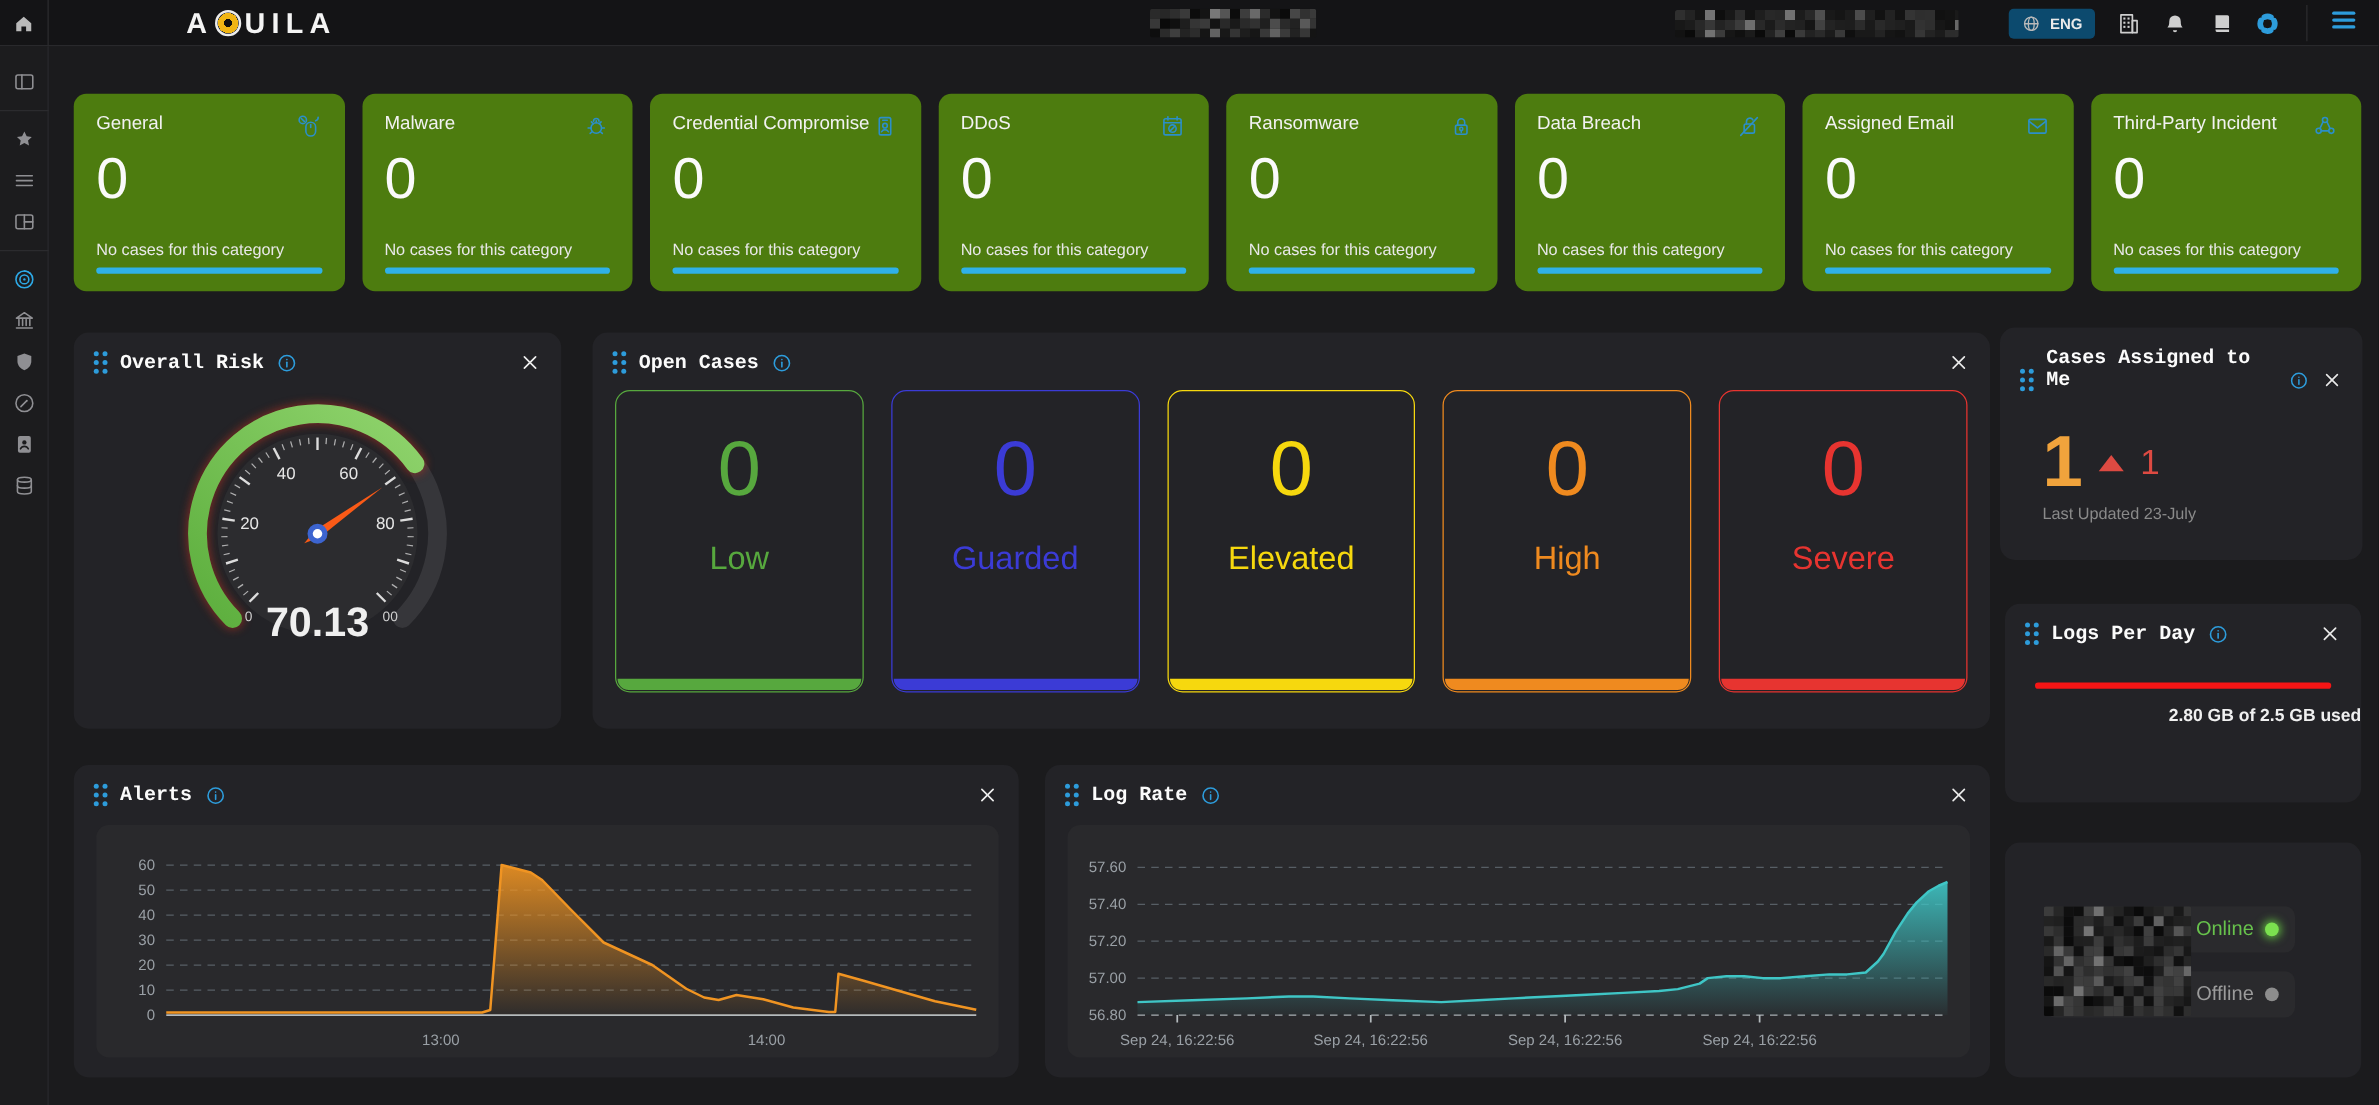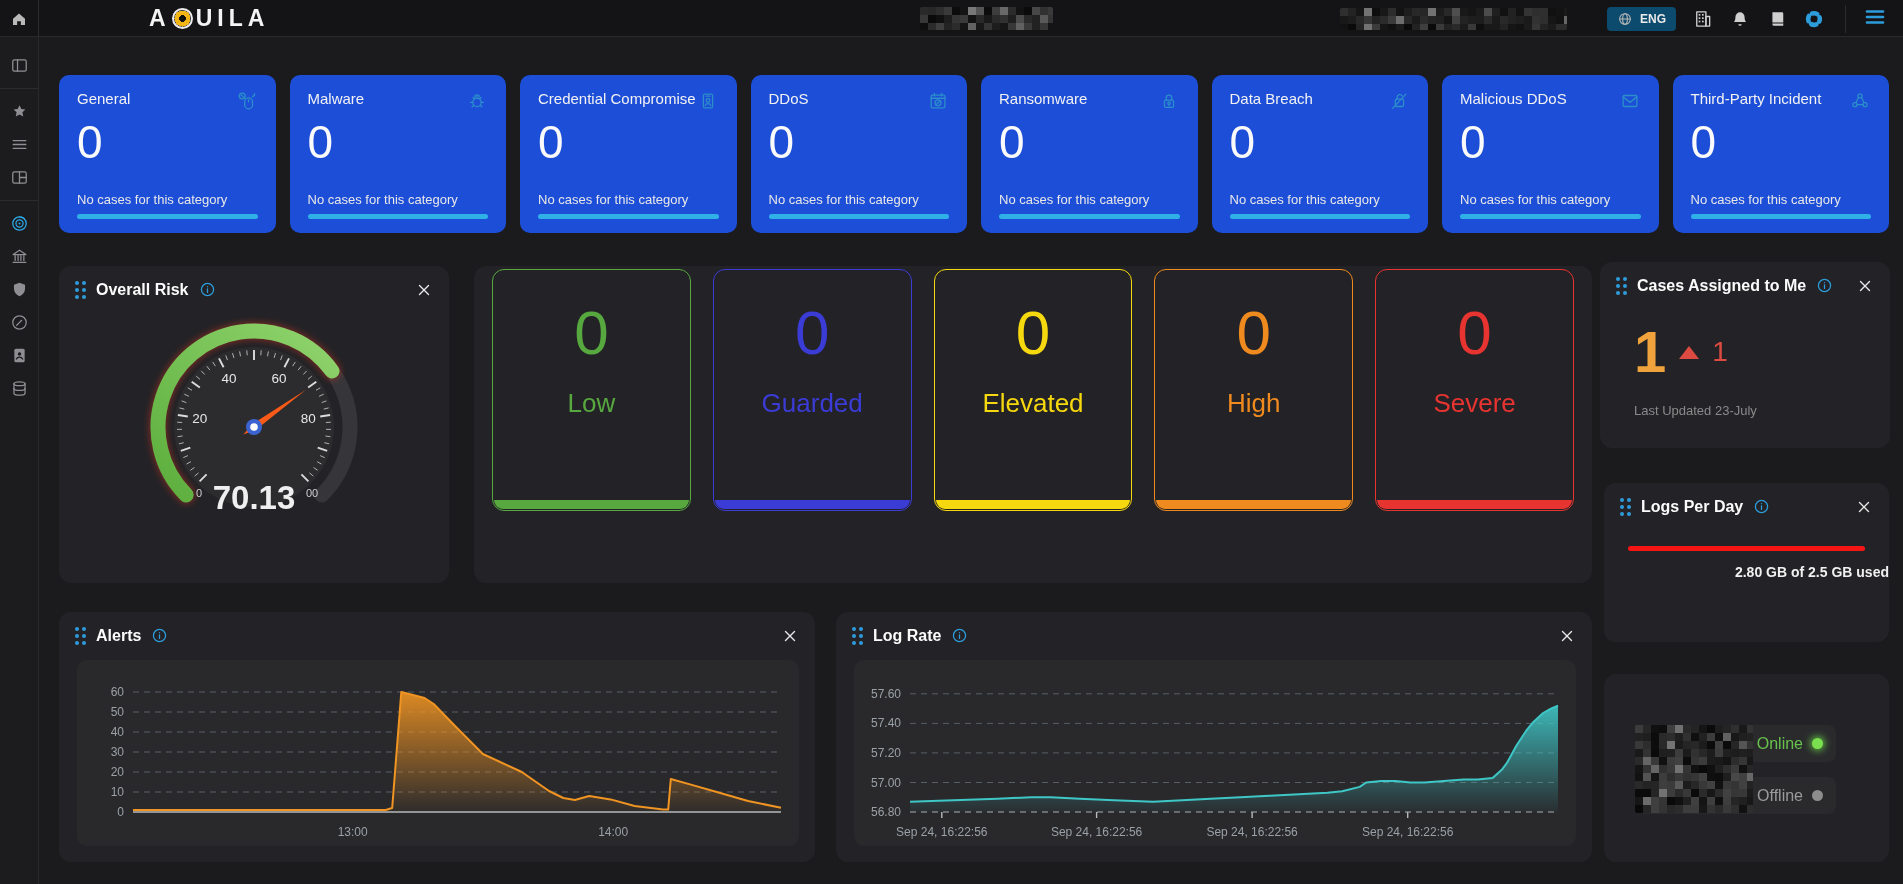--- a/index.html
+++ b/index.html
@@ -27,32 +27,32 @@
   .s-item { width:39px; height:33px; display:flex; align-items:center; justify-content:center; color:#8f8f93; cursor:pointer; }
   .s-item.active { color:#2da9e6; }
   .s-item .icon { width:19px; height:19px; }
   .s-div { width:39px; height:1px; background:#2b2b2e; margin:6px 0; }
 
   .icon { display:inline-flex; }
   .icon svg { width:100%; height:100%; stroke:currentColor; fill:none; stroke-width:1.6; stroke-linecap:round; stroke-linejoin:round; }
 
   
   .cards-row { position:absolute; left:59px; top:75px; width:1830px; height:158px; display:flex; gap:14px; }
-  .card { flex:1; background:#1d4ed8; border-radius:10px; padding:15px 18px 14px; display:flex; flex-direction:column; cursor:pointer; }
+  .card { flex:1; background:#4d7c0f; border-radius:10px; padding:15px 18px 14px; display:flex; flex-direction:column; cursor:pointer; }
   .card-top { display:flex; align-items:flex-start; justify-content:space-between; }
   .card-title { font-size:15px; font-weight:400; color:#f2f2f2; }
   .card-icon { width:22px; height:22px; color:#2b8fc9; }
   .card-icon svg { stroke-width:1.4; }
   .card-count { font-size:46px; font-weight:400; color:#fafafa; line-height:1; margin-top:7px; }
   .card-note { margin-top:auto; font-size:13px; color:#e8e8e8; }
   .card-bar { margin-top:7px; height:5px; border-radius:3px; background:#2fb1e8; }
 
   
   .widget { position:absolute; background:#232327; border-radius:12px; }
-  .whead { display:flex; align-items:flex-start; gap:10px; padding:15px 16px 10px; }
+  .whead { display:flex; align-items:flex-end; gap:10px; padding:15px 16px 10px;font-family:Liberation Mono, monospace; }
   .wtitle { font-size:16px; font-weight:700; color:#fbfbfb; }
   .drag { display:grid; grid-template-columns:repeat(2,4px); grid-gap:3px; cursor:grab; }
   .drag i { width:4px; height:4px; border-radius:50%; background:#2d9cdb; }
   .info { width:17px; height:17px; color:#2d9cdb; cursor:pointer; }
   .info svg { stroke-width:1.8; }
   .wclose { margin-left:auto; width:18px; height:18px; background:none; border:none; color:#e9e9e9; cursor:pointer; padding:0; }
   .wclose svg { width:100%; height:100%; stroke:currentColor; fill:none; stroke-width:1.8; stroke-linecap:round; }
 
   
   .oc-row { display:flex; gap:22px; padding:0 18px; margin-top:3px; height:242px; }
@@ -496,21 +496,21 @@
               <line x1="5" y1="20" x2="19.5" y2="4.5"></line>
             </svg>
           </span>
         </div>
         <div class="card-count">0</div>
         <div class="card-note">No cases for this category</div>
         <div class="card-bar"></div>
       </div>
       <div class="card">
         <div class="card-top">
-          <span class="card-title">Malicious DDoS</span>
+          <span class="card-title">Assigned Email</span>
           <span class="icon card-icon">
             <svg viewBox="0 0 24 24">
               <rect x="4.5" y="6" width="15" height="12" rx="1.2"></rect>
               <path d="m4.5 7.5 7.5 6 7.5-6"></path>
             </svg>
           </span>
         </div>
         <div class="card-count">0</div>
         <div class="card-note">No cases for this category</div>
         <div class="card-bar"></div>
@@ -628,20 +628,42 @@
         <polygon points="202.0,80.7 152.0,120.8 139.4,125.6 148.0,115.2" fill="#fa5a17"></polygon>
         <circle cx="150" cy="118" r="8" fill="#3c64d0"></circle>
         <circle cx="150" cy="118" r="3.8" fill="#ffffff"></circle>
         <text x="98" y="188" fill="#cfcfcf" font-size="11" text-anchor="end" font-family="Liberation Sans,sans-serif">0</text>
         <text x="150" y="200" fill="#efefef" font-size="33" font-weight="bold" text-anchor="middle" font-family="Liberation Sans,sans-serif">70.13</text>
         <text x="202" y="188" fill="#cfcfcf" font-size="11" text-anchor="start" font-family="Liberation Sans,sans-serif">00</text>
       </svg>
   </section>
 
   <section class="widget" style="left:474px;top:266px;width:1118px;height:317px">
+    <div class="whead">
+      <span class="drag">
+          <i></i>
+          <i></i>
+          <i></i>
+          <i></i>
+          <i></i>
+          <i></i>
+        </span>
+      <h3 class="wtitle">Open Cases</h3>
+      <span class="icon info">
+          <svg viewBox="0 0 24 24">
+            <circle cx="12" cy="12" r="8.6"></circle>
+            <line x1="12" y1="11" x2="12" y2="16.2"></line>
+            <circle cx="12" cy="8" r="0.9" fill="currentColor" stroke="none"></circle>
+          </svg>
+        </span>
+      <button class="wclose"><svg viewBox="0 0 24 24">
+            <line x1="6" y1="6" x2="18" y2="18"></line>
+            <line x1="18" y1="6" x2="6" y2="18"></line>
+          </svg></button>
+    </div>
     <div class="oc-row" id="oc-row">
         <div class="oc-box" style="border-color: rgb(87, 168, 62);">
           <div class="oc-num" style="color:#57a83e">0</div>
           <div class="oc-label" style="color:#57a83e">Low</div>
           <div class="oc-bar" style="background:#57a83e"></div>
         </div>
         <div class="oc-box" style="border-color: rgb(59, 59, 214);">
           <div class="oc-num" style="color:#3b3bd6">0</div>
           <div class="oc-label" style="color:#3b3bd6">Guarded</div>
           <div class="oc-bar" style="background:#3b3bd6"></div>

